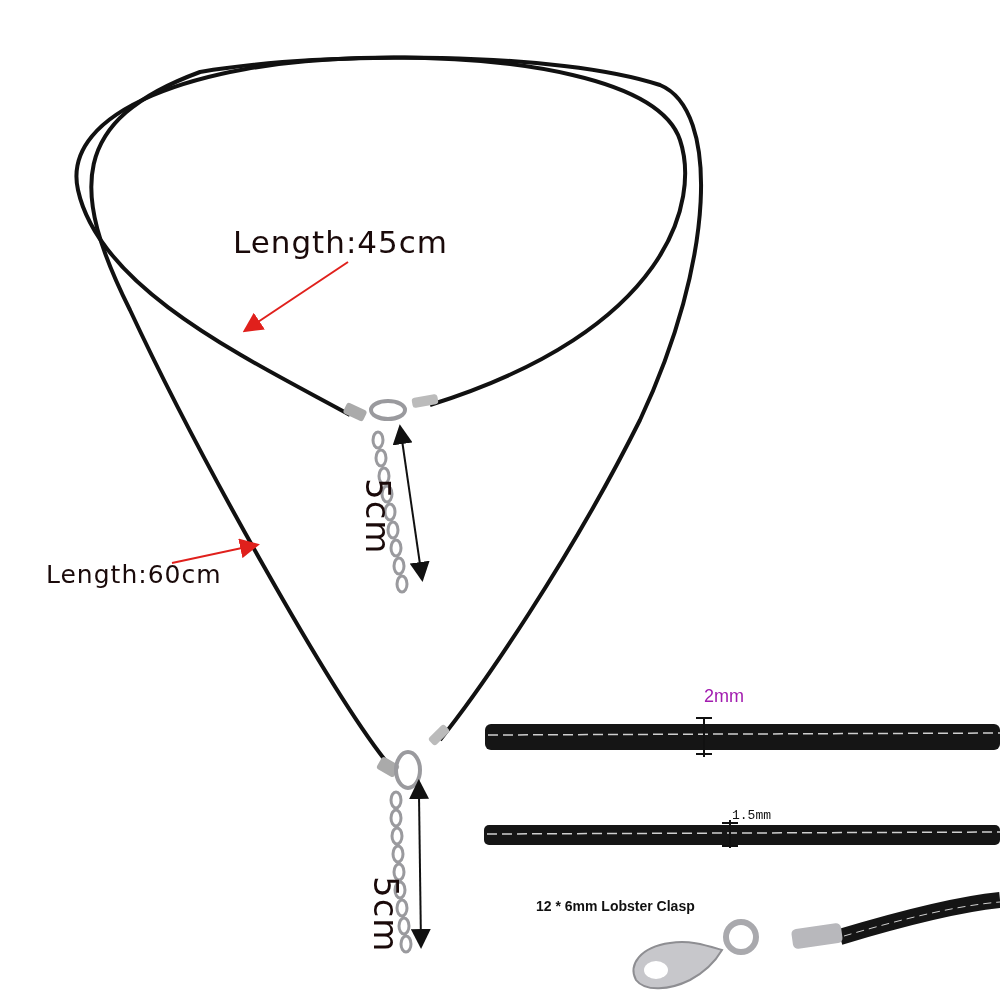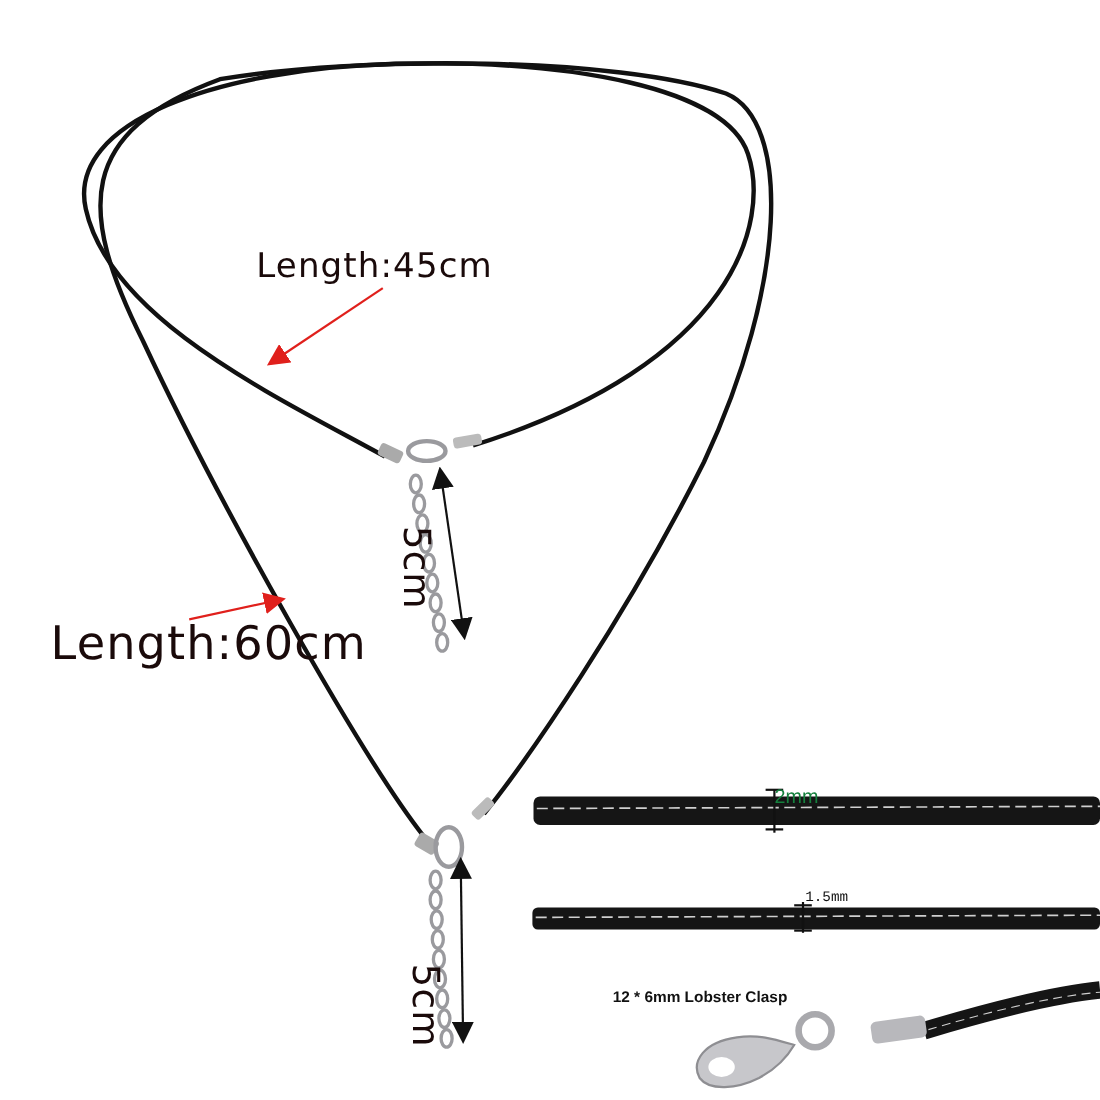--- a/index.html
+++ b/index.html
@@ -1,25 +1,25 @@
 <!DOCTYPE html>
 <html><head>
   <meta charset="utf-8">
   <style>
     html, body { margin: 0; padding: 0; background: #ffffff; }
     body { width: 1000px; height: 1000px; position: relative; overflow: hidden; font-family: "Liberation Sans", sans-serif; }
     svg.scene { position: absolute; left: 0; top: 0; }
     .label { position: absolute; color: #1a0a0a; font-family: "DejaVu Sans", sans-serif; white-space: nowrap; letter-spacing: 1px; }
     .len45 { left: 233px; top: 224px; font-size: 31px; }
-    .len60 { left: 46px; top: 560px; font-size: 42px; }
+    .len60 { left: 46px; top: 560px; font-size: 25px; }
     .ext1 { left: 398px; top: 478px; font-size: 34px; transform: rotate(90deg); transform-origin: left top; }
     .ext2 { left: 406px; top: 876px; font-size: 34px; transform: rotate(90deg); transform-origin: left top; }
-    .w2 { left: 704px; top: 714px; font-size: 18px; letter-spacing: 0; font-family: "Liberation Sans", sans-serif; color:#15803d; }
+    .w2 { left: 704px; top: 686px; font-size: 18px; letter-spacing: 0; font-family: "Liberation Sans", sans-serif; color:#a21caf; }
     .w15 { left: 732px; top: 808px; font-size: 13px; letter-spacing: 0; font-family: Liberation Mono, monospace; color:#111; }
-    .clasp { left: 536px; top: 898px; font-size: 14px; letter-spacing: 0; font-family: "Liberation Sans", sans-serif; color:#111; font-weight: bold; margin-left: 21px; }
+    .clasp { left: 536px; top: 898px; font-size: 14px; letter-spacing: 0; font-family: "Liberation Sans", sans-serif; color:#111; font-weight: bold; }
   </style>
 </head>
 <body>
 
 <svg class="scene" width="1000" height="1000" viewBox="0 0 1000 1000">
   <defs>
     <marker id="redhead" markerWidth="10" markerHeight="10" refX="8" refY="5" orient="auto">
       <path d="M0,0 L10,5 L0,10 z" fill="#e0201c"></path>
     </marker>
     <marker id="blkhead" markerWidth="10" markerHeight="10" refX="8" refY="5" orient="auto">

